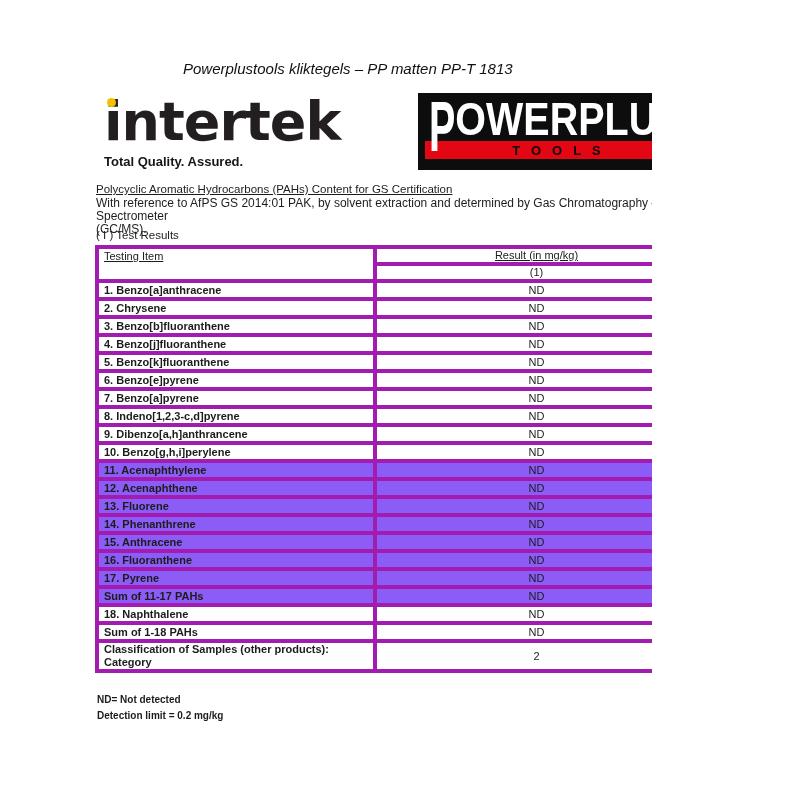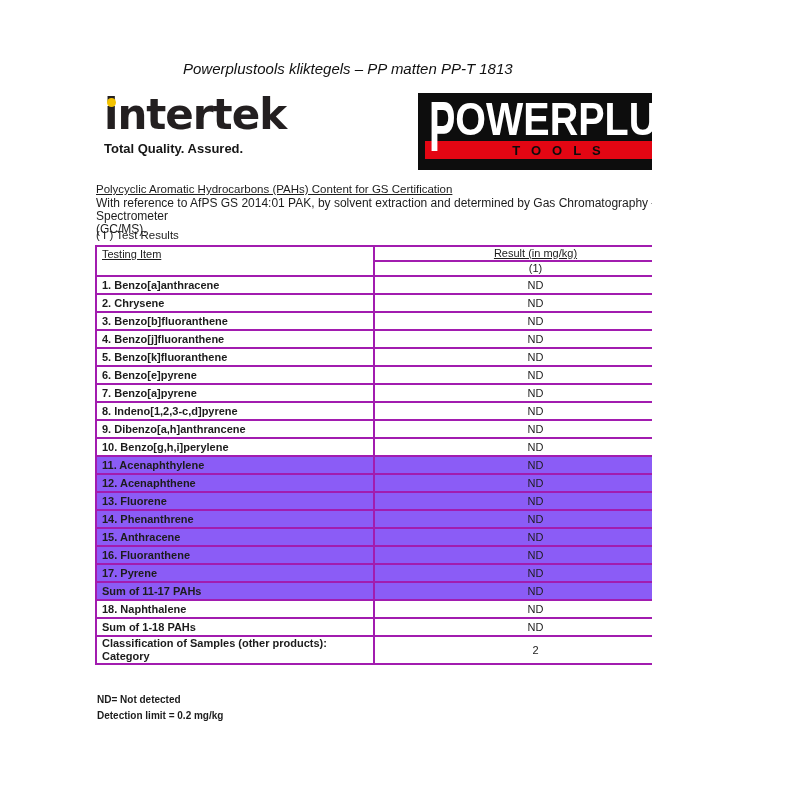--- a/index.html
+++ b/index.html
@@ -4,42 +4,42 @@
 <style>
   * { margin:0; padding:0; box-sizing:border-box; }
   html,body { width:800px; height:800px; background:#ffffff; font-family:"Liberation Sans", sans-serif; color:#1f1f1f; }
   .page { position:relative; width:652px; height:800px; background:#ffffff; overflow:hidden; }
 
   .doc-title { position:absolute; left:183px; top:60px; font-size:15px; font-style:italic; color:#111; white-space:nowrap; }
 
   
   .intertek { position:absolute; left:104px; top:92px; }
   .intertek-word-wrap { position:relative; display:inline-block; }
-  .intertek-word { font-family:"DejaVu Sans", sans-serif; font-weight:bold; font-size:42px; letter-spacing:-1px; color:#231f20; line-height:1.1; }
+  .intertek-word { font-family:"DejaVu Sans", sans-serif; font-weight:bold; font-size:54px; letter-spacing:-1px; color:#231f20; line-height:1.1; }
   .intertek-dot { position:absolute; left:3px; top:6px; width:9px; height:9px; border-radius:50%; background:#f2c200; }
   .intertek-tagline { margin-top:3px; font-size:13px; font-weight:bold; color:#161616; letter-spacing:0px; }
 
   
   .pp-logo { position:absolute; left:418px; top:93px; width:277px; height:77px; background:#0d0d0d; }
   .pp-band { position:absolute; left:7px; right:6px; top:48px; height:18px; background:#e30613; z-index:1; }
   .pp-word { position:absolute; left:11px; top:4px; width:300px; display:flex; justify-content:space-between; align-items:flex-start; transform:scaleX(0.84); transform-origin:left top; z-index:2; color:#ffffff; font-weight:bold; line-height:0.95; }
   .pp-mid { font-size:47px; }
   .pp-big { font-size:47px; transform:scaleY(1.5); transform-origin:center top; margin-top:-3px; }
   .pp-tools { position:absolute; left:0; right:0; top:50px; text-align:center; z-index:3; color:#0c0c0c; font-weight:bold; font-size:13px; letter-spacing:11px; text-indent:11px; }
   .pp-reg { position:absolute; top:1px; right:2px; color:#ffffff; font-size:9px; z-index:4; }
 
   
   .section-heading { position:absolute; left:96px; top:183px; font-size:11.5px; text-decoration:underline; color:#1c1c1c; white-space:nowrap; }
   .section-reference { position:absolute; left:96px; top:197px; width:606px; font-size:12px; line-height:13px; color:#1c1c1c; }
   .results-label { position:absolute; left:96px; top:229px; font-size:11.5px; color:#1c1c1c; }
 
   
   .table-wrap { position:absolute; left:95px; top:245px; }
   table { border-collapse:collapse; table-layout:fixed; width:601px; font-size:11px; color:#1c1c1c; }
-  th, td { border:2px solid #a21caf; padding:0 4px; line-height:13px; }
+  th, td { border:4px solid #a21caf; padding:0 4px; line-height:13px; }
   col.c1 { width:278px; } col.c2 { width:323px; }
   thead th { font-weight:normal; }
   th.col-item { text-align:left; vertical-align:top; padding-left:5px; padding-top:1px; text-decoration:underline; }
   th.col-result { height:15px; text-decoration:underline; }
   th.subheader { text-align:center; height:12px; }
   tbody td { height:18px; }
   td.item-cell { text-align:left; padding-left:5px; white-space:pre-line;font-weight:bold; }
   td.result-cell { text-align:center; }
   tr.shaded { background:#8b5cf6; }
   tr.bold td.item-cell { font-weight:bold; }

